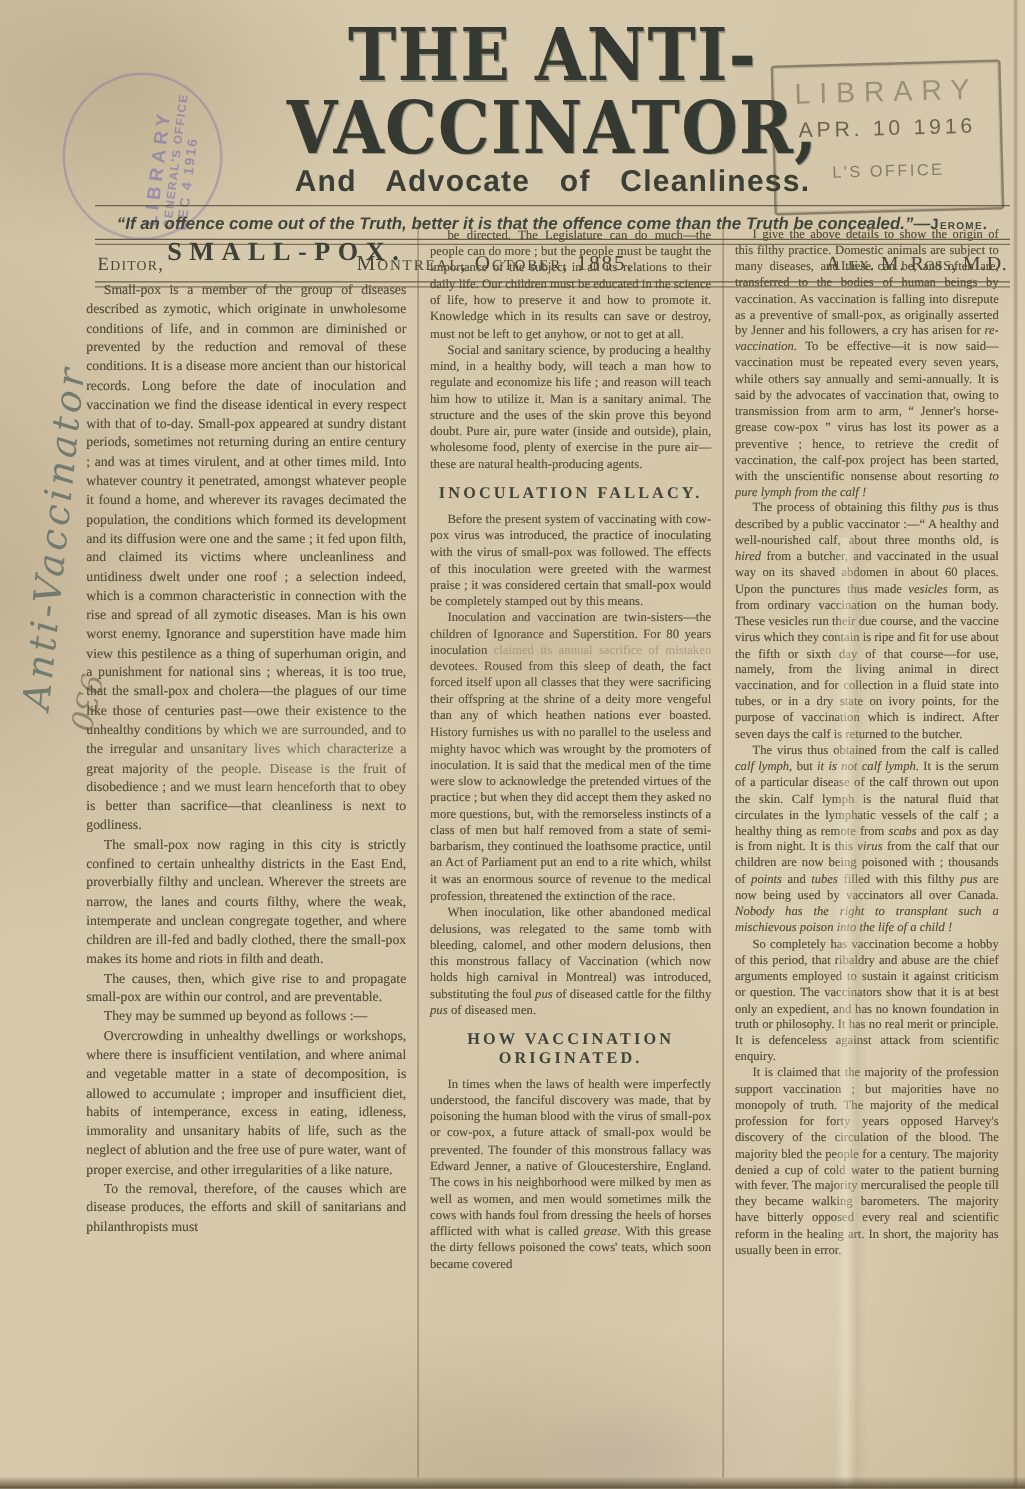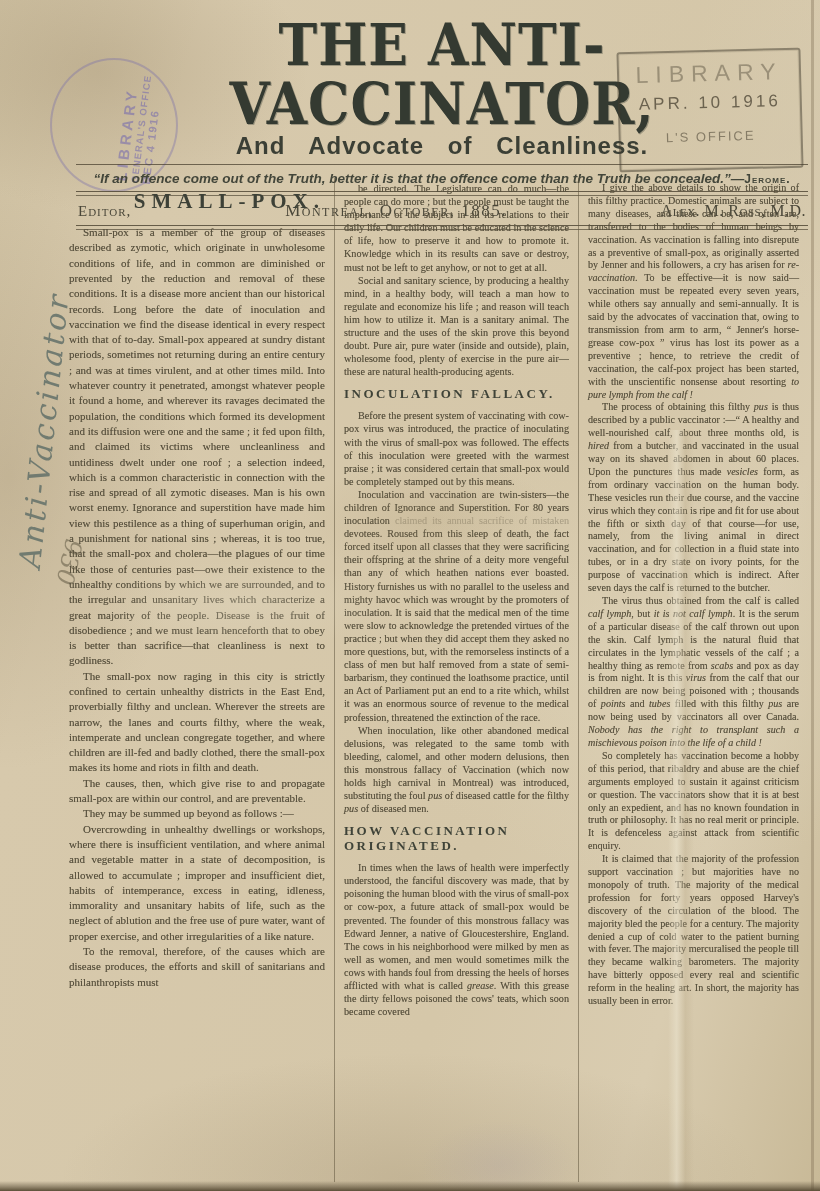--- a/index.html
+++ b/index.html
@@ -73,21 +73,21 @@
   .col{overflow:hidden;padding:4px 9px 0 9px;hyphens:auto;}
   .col + .col{border-left:1.5px solid rgba(96,85,62,.55);}
   .col p{margin:0;text-indent:14px;text-align:justify;
     text-shadow:0 0 .5px rgba(86,79,60,.55);}
   .col-1 p{font-size:11px;line-height:15.3px;}
   .col-2 p{font-size:10.2px;line-height:13.1px;}
   .col-3 p{font-size:10.1px;line-height:12.9px;}
   .head1{font-weight:700;font-size:21px;line-height:1.1;letter-spacing:6px;
     text-align:right;margin:8px 0 12px;color:#3d4137;text-indent:0;}
   .head2{font-weight:700;font-size:13px;line-height:1.15;letter-spacing:2.5px;
-    margin:9px 0 7px;color:#3f4338;text-indent:0;}
+    text-align:center;margin:9px 0 7px;color:#3f4338;text-indent:0;}
   .fadedline{opacity:.32;filter:blur(.4px);}
   i{font-style:italic;}
   .stain{position:absolute;pointer-events:none;border-radius:50%;}
 </style>
 </head>
 <body>
 
 <div class="page">
 
   <div class="handwriting">Anti-Vaccinator</div>

